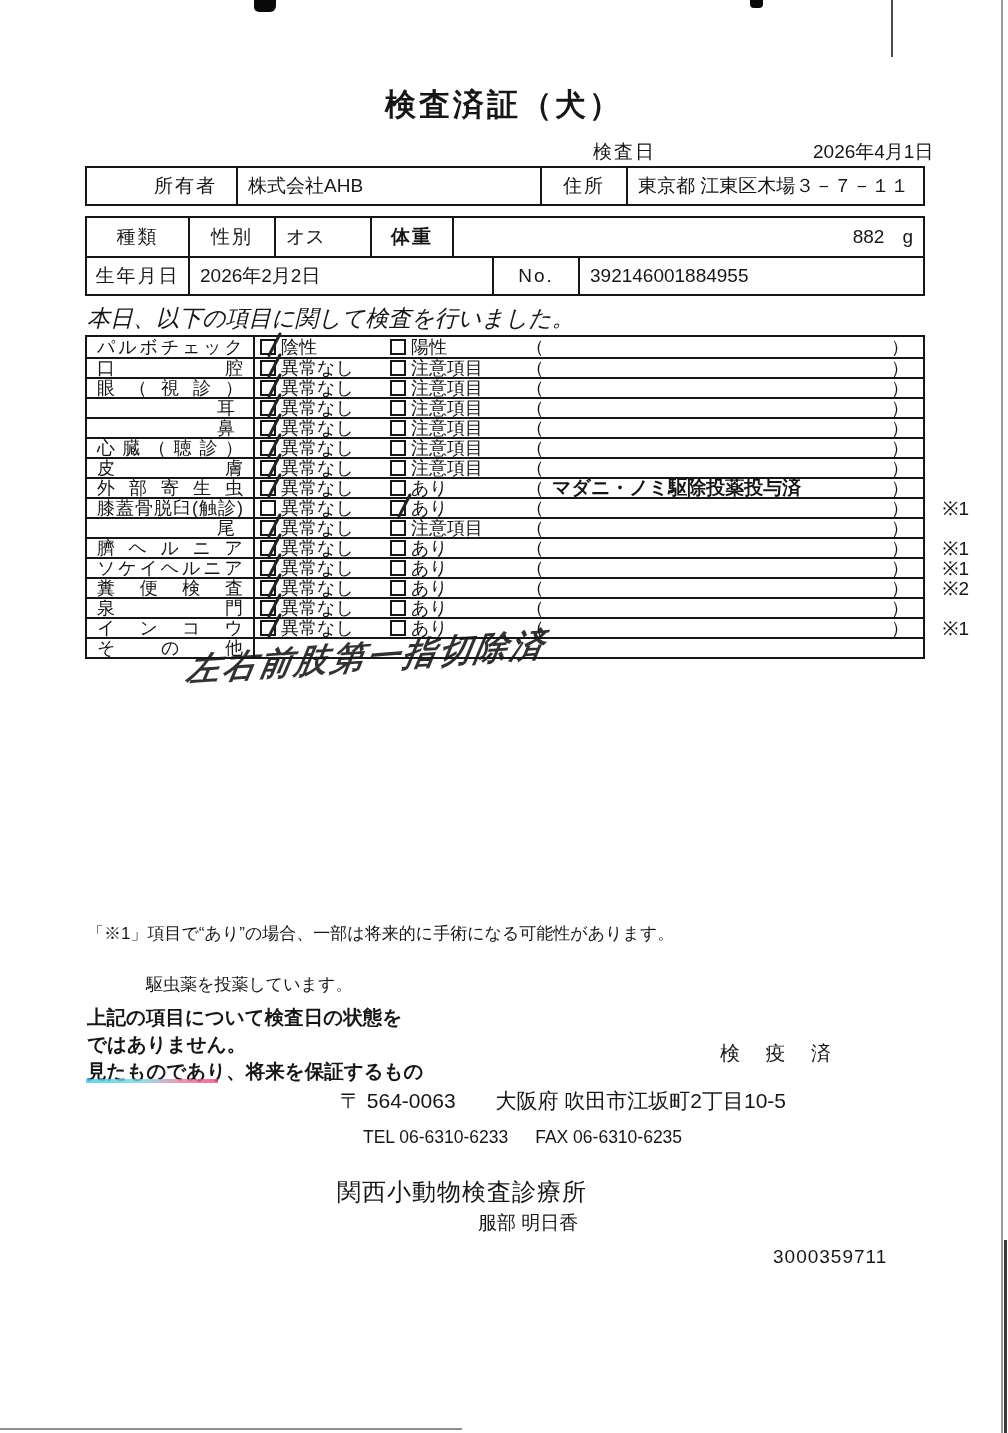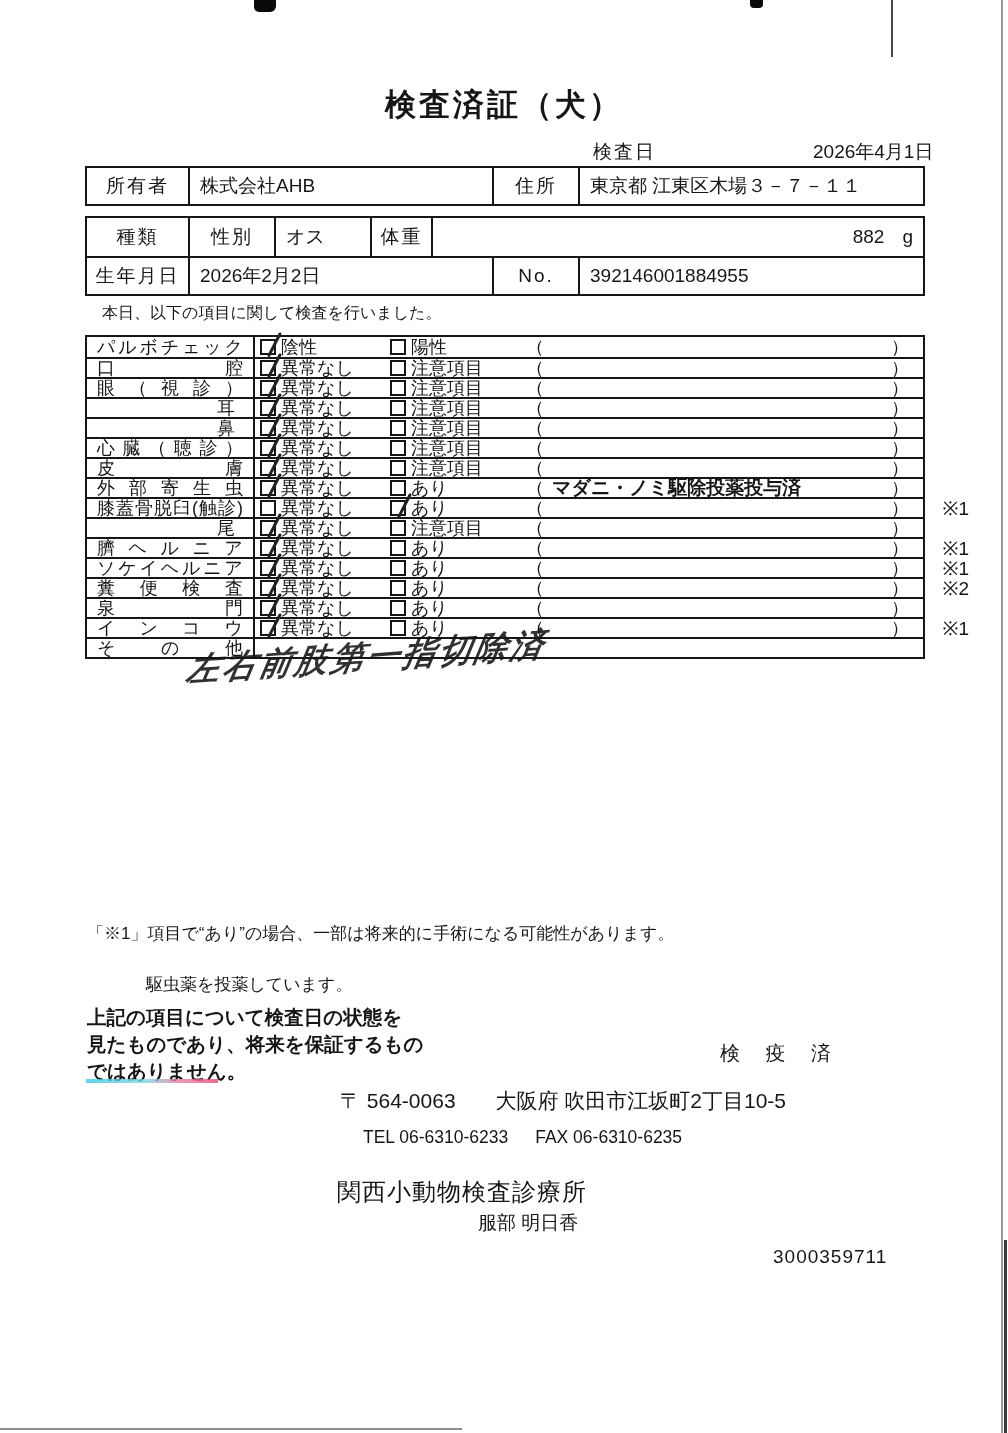--- a/index.html
+++ b/index.html
@@ -21,29 +21,29 @@
 
   .insp-label { position:absolute; left:593px; top:139px; font-size:19px; letter-spacing:2px; }
   .insp-date  { position:absolute; left:813px; top:139px; font-size:19px; }
 
   .tbl { position:absolute; left:85px; width:840px; border:2px solid #161616; display:flex; flex-direction:column; background:#fff; }
   .trow { display:flex; height:38px; }
   .trow + .trow { border-top:2px solid #161616; }
   .cell { display:flex; align-items:center; padding:0 10px; font-size:19px; overflow:hidden; white-space:nowrap; }
   .cell + .cell { border-left:2px solid #161616; }
   .cell.lab { justify-content:center; letter-spacing:2px; }
-  .w100 { width:101px; } .w335 { width:304px; } .w85 { width:86px; } .w95 { width:96px; } .w60 { width:61px; }
+  .w100 { width:101px; } .w335 { width:304px; } .w85 { width:86px; } .w95 { width:96px; } .w60 { width:82px;font-weight:bold; }
   .grow { flex:1;text-align:center; }
   .weight-cell { justify-content:flex-end; }
   .weight-unit { margin-left:18px; }
 
-  .tableA { top:166px; } .tableA .trow { height:36px; }
+  .tableA { top:166px; } .tableA .trow { height:36px;padding-left:48px; }
   .tableB { top:216px; }
 
-  .intro { position:absolute; left:102px; top:303px; font-size:16px; }
+  .intro { position:absolute; left:87px; top:303px; font-size:23px;font-style:italic; }
 
   .check-table { position:absolute; left:85px; top:335px; width:840px; border:2px solid #161616; background:#fff; }
   .crow { position:relative; display:flex; height:20px; align-items:stretch; }
   .crow + .crow { border-top:2px solid #161616; }
   .clabel { width:168px; border-right:2px solid #161616; display:flex; align-items:center; padding:0 10px; font-size:18px; }
   .clabel-text { display:block; width:100%; text-align:justify; text-align-last:justify; letter-spacing:0; white-space:nowrap; }
   .clabel-text.right { text-align:right; text-align-last:right; padding-right:8px; }
   .cbody { flex:1; display:flex; align-items:center; padding:0 14px 0 5px; font-size:18px; }
   .opt { display:inline-flex; align-items:center; }
   .opt1 { width:130px; } .opt2 { width:136px; }
@@ -450,22 +450,22 @@
       <span class="mark"></span>
     <span class="handwriting">左右前肢第一指切除済</span>
       </div>
     </div>
 
   <div class="note note1">「※1」項目で“あり”の場合、一部は将来的に手術になる可能性があります。</div>
   <div class="note note3">駆虫薬を投薬しています。</div>
 
   <div class="disclaimer">
     <div>上記の項目について検査日の状態を</div>
+    <div>ではありません。</div>
     <div>見たものであり、将来を保証するもの</div>
-    <div>ではありません。</div>
   </div>
   <div class="artifact-underline"></div>
 
   <div class="stamp">検 疫 済</div>
 
   <div class="addr-line">
     <span>〒 564-0063</span>
     <span class="part2">大阪府 吹田市江坂町2丁目10-5</span>
   </div>
   <div class="tel-line">

